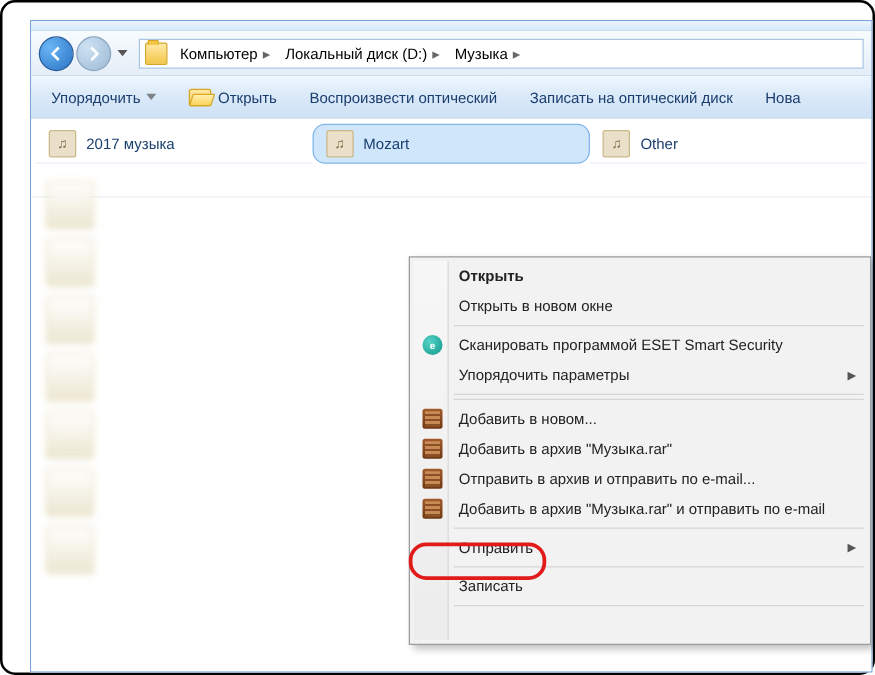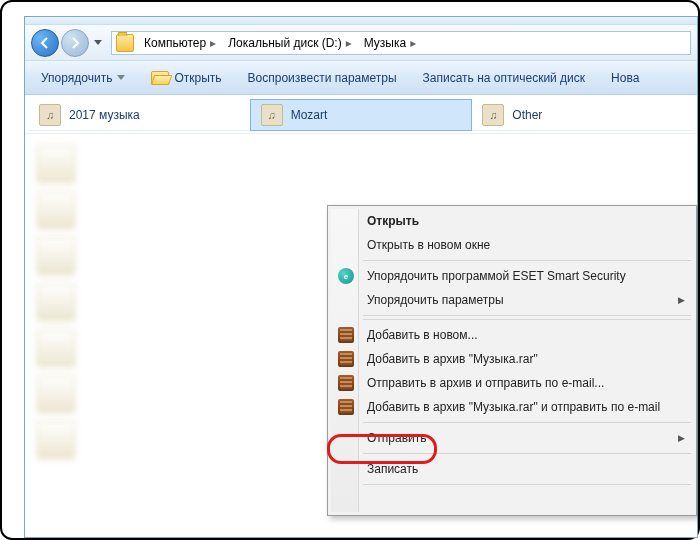--- a/index.html
+++ b/index.html
@@ -16,25 +16,25 @@
   .addr .folder-ico { width:18px;height:18px;margin: 0 4px; display:inline-block; background: linear-gradient(#ffe9a6,#f4c648); border:1px solid #d6a725; border-radius:2px; position:relative;}
   .addr .folder-ico::before{content:"";position:absolute;top:-3px;left:1px;width:7px;height:3px;background:#f4c648;border:1px solid #d6a725;border-bottom:none;border-radius:1px 1px 0 0;}
   .crumb { padding: 0 6px; height:22px; display:flex; align-items:center; cursor:pointer; }
   .crumb .chev { margin-left:4px; opacity:.6;}
   .toolbar { height: 34px; background: linear-gradient(#eef6fd,#d9e9f9 50%,#cfe1f5); border-bottom: 1px solid #b7cfe6; display:flex; align-items:center; padding:0 8px; gap:10px; color:#1a3e6e;}
   .tb-btn { display:flex; align-items:center; gap:5px; height:26px; padding:0 8px; cursor:pointer; border-radius:3px;}
   .tb-btn .dd{opacity:.7;}
   .ico-open{width:18px;height:14px;background:linear-gradient(#ffe9a6,#f4c648);border:1px solid #d6a725;position:relative;border-radius:2px;}
   .ico-open::after{content:"";position:absolute;left:-1px;right:-1px;bottom:-1px;height:8px;background:linear-gradient(#ffeeae,#fbd35b);border:1px solid #d6a725;transform:skewX(-18deg);transform-origin:bottom left;border-radius:1px;}
   .content { position:absolute; top:78px; left:0; right:0; bottom:0; background:#fff;}
-  .groups { display:flex; padding:4px 4px 2px; gap:0; border-bottom:1px solid #e9eef3;}
+  .groups { display:flex; padding:4px 4px 26px; gap:0; border-bottom:1px solid #e9eef3;}
   .group-hdr { flex:1; display:flex; align-items:center; gap:8px; padding:4px 10px; border-bottom:1px solid #e7eef6;}
   .group-hdr .thumb{width:22px;height:22px;background:#eadfc8 center/cover;border:1px solid #c9b989;border-radius:2px;position:relative;}
   .group-hdr .thumb::after{content:"♫";position:absolute;inset:0;display:flex;align-items:center;justify-content:center;font-size:11px;color:#7a6a3e;}
-  .group-hdr.selected{background:#cfe6fb;border:1px solid #7fb5e9;border-radius:0;}
+  .group-hdr.selected{background:#cfe6fb;border:1px solid #7fb5e9;border-radius:10px;}
   .group-hdr .name{color:#1a3e6e;}
   .sidebar-list { position:absolute; left:0; top:40px; width:260px; padding:6px;}
   .sb-item{height:46px;display:flex;align-items:center;gap:8px;padding:0 6px;filter:blur(3px);opacity:.85;}
   .sb-item .thumb{width:38px;height:38px;background:linear-gradient(#fff,#e9e3c9);border:1px solid #d6cc9c;border-radius:2px;}
   .sb-item .name{color:#333;}
   
   .ctx { position:absolute; top:110px; left:302px; width:370px; background:#f2f2f2; border:1px solid #9c9c9c; box-shadow:3px 3px 6px rgba(0,0,0,.25); padding:3px;}
   .ctx .gutter{position:absolute;left:3px;top:3px;bottom:3px;width:28px;background:linear-gradient(#f7f7f7,#ececec);border-right:1px solid #d9d9d9;}
   .mi{position:relative;height:24px;display:flex;align-items:center;padding-left:36px;padding-right:20px;cursor:default;color:#222;}
   .mi .arrow{position:absolute;right:8px;font-size:9px;color:#555;}
@@ -91,21 +91,21 @@
     <div class="toolbar">
       <div class="tb-btn">
           <span>Упорядочить</span>
           <span class="dd chev-down"></span>
         </div>
       <div class="tb-btn">
           <span class="ico-open"></span>
           <span>Открыть</span>
         </div>
       <div class="tb-btn">
-          <span>Воспроизвести параметры</span>
+          <span>Воспроизвести оптический</span>
         </div>
       <div class="tb-btn">
           <span>Записать на оптический диск</span>
         </div>
       <div class="tb-btn">
           <span>Нова</span>
         </div>
     </div>
 
     <div class="content">
@@ -162,21 +162,21 @@
             <span>Открыть</span>
           </div>
         <div class="mi">
             <span>Открыть в новом окне</span>
           </div>
         <div class="sep"></div>
         <div class="mi">
             <span class="ico">
               <span class="eset">e</span>
             </span>
-            <span>Упорядочить программой ESET Smart Security</span>
+            <span>Сканировать программой ESET Smart Security</span>
           </div>
         <div class="mi">
             <span>Упорядочить параметры</span>
             <span class="arrow">▶</span>
           </div>
         <div class="sep"></div>
         <div class="sep"></div>
         <div class="mi">
             <span class="ico">
               <span class="rar"></span>

